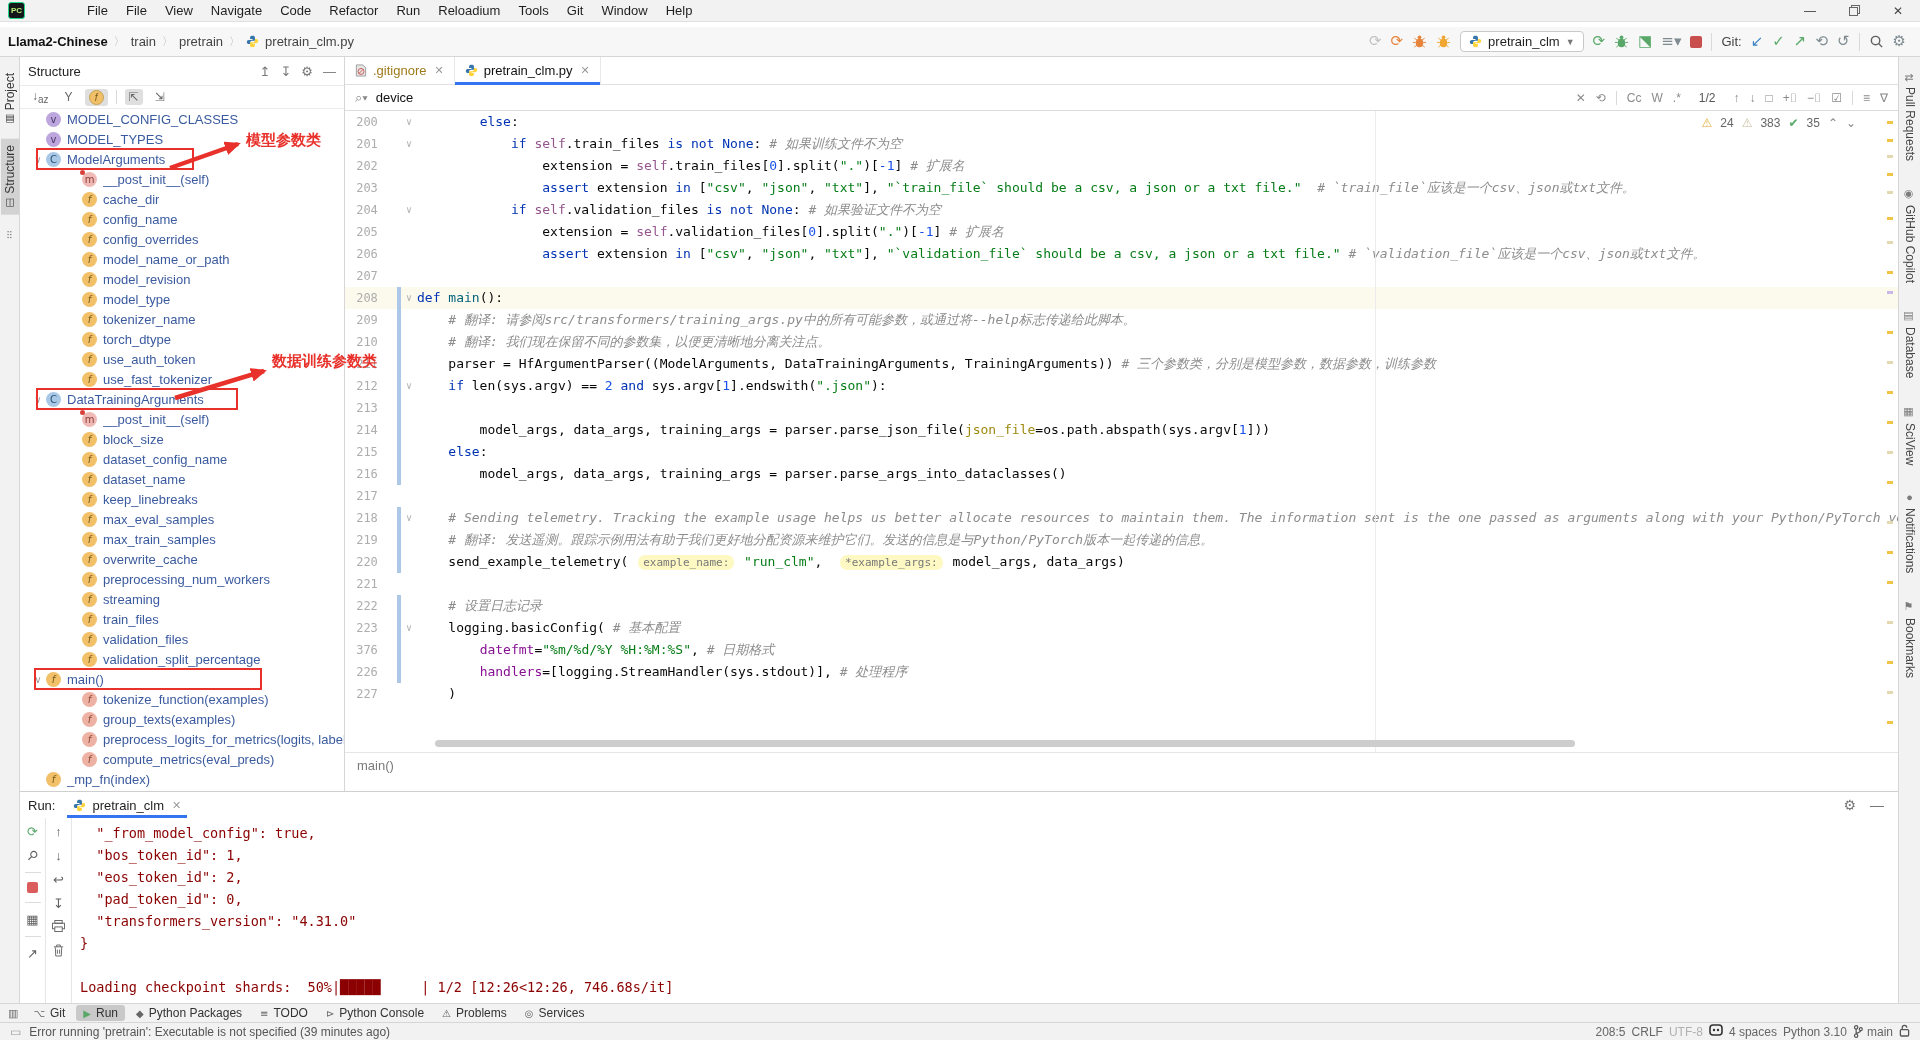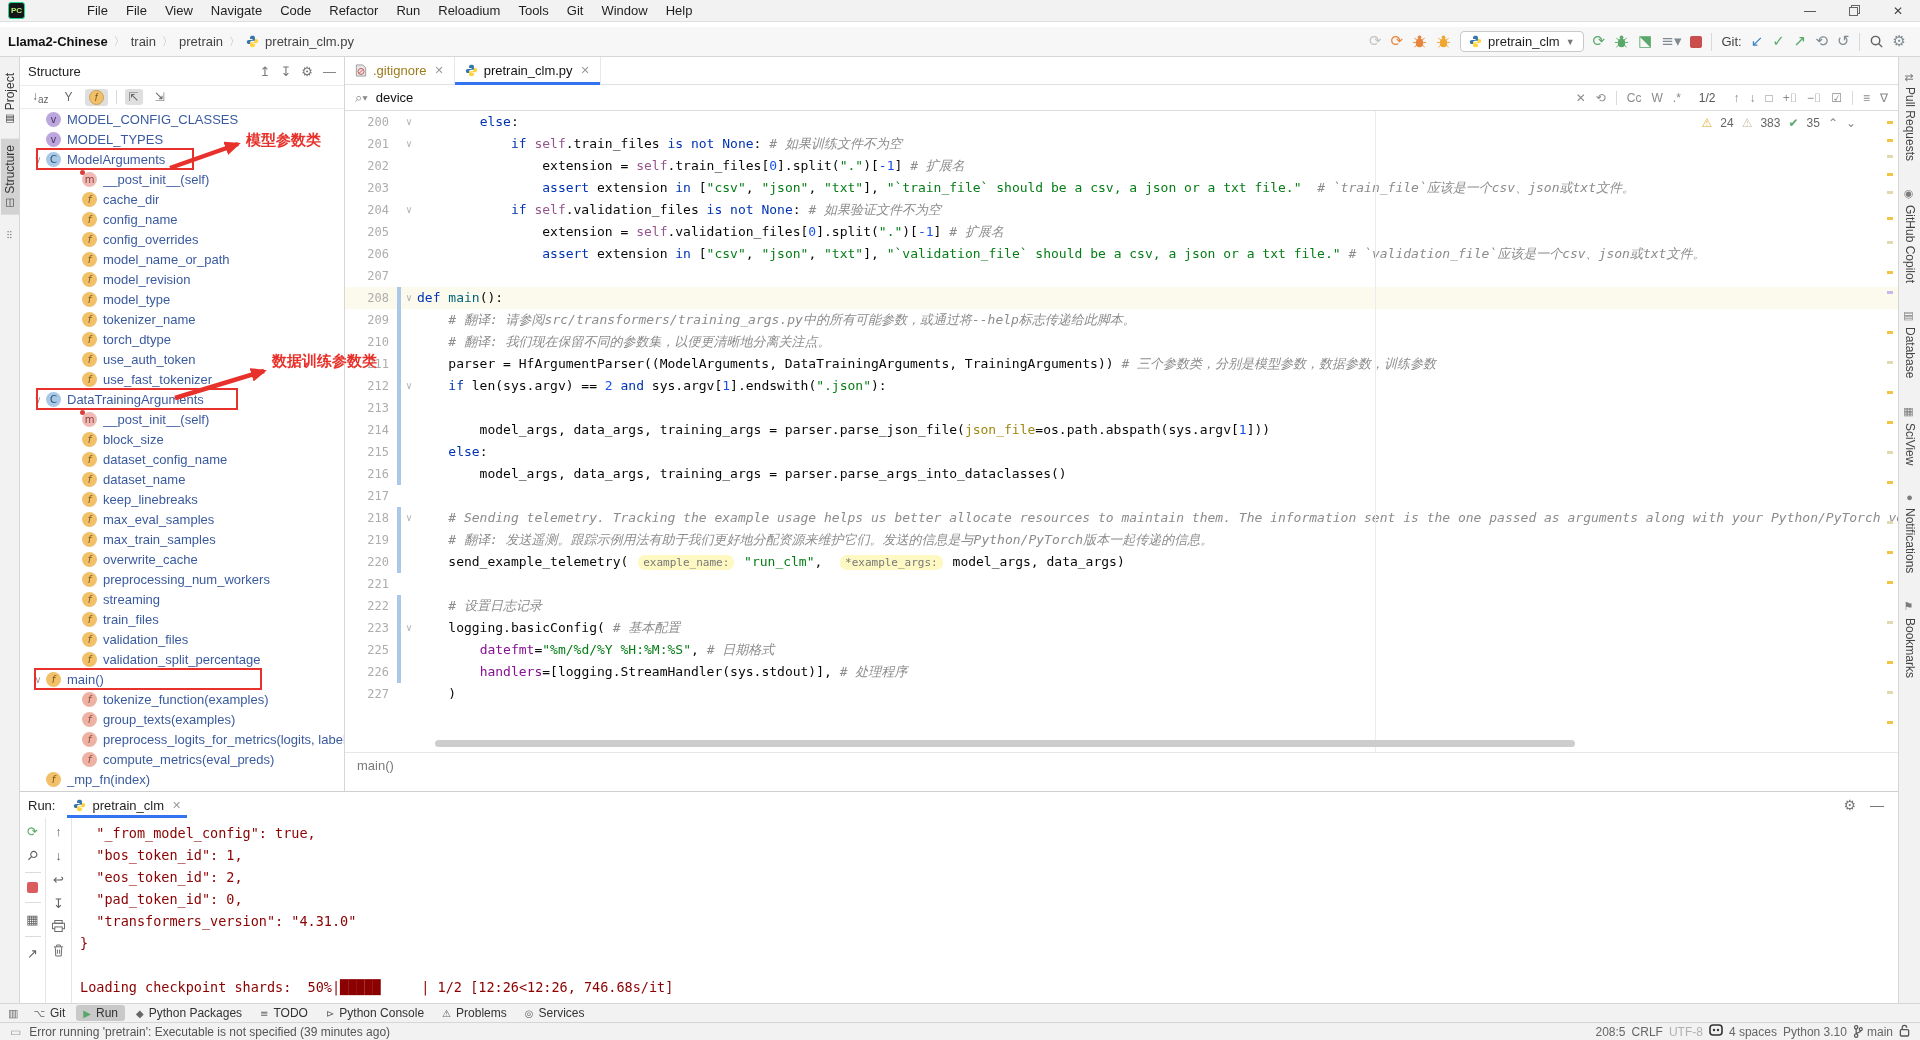--- a/index.html
+++ b/index.html
@@ -58,21 +58,21 @@
   .etab { display:flex; align-items:center; gap:6px; padding:0 10px; border-right:1px solid #e8e8e8; position:relative; color:#9e7a1b; }
   .etab.active { color:#111; }
   .etab.active::after { content:""; position:absolute; left:0; right:0; bottom:-1px; height:3px; background:var(--accent,#3574f0); }
   .tab-close { color:#9a9a9a; font-size:11px; margin-left:2px; }
   #find-bar { height:26px; border-bottom:1px solid #dcdcdc; display:flex; align-items:center; padding:0 10px; gap:8px; font-size:13px; background:#fff; }
   #find-query { color:#111; min-width:420px; }
   #find-right { margin-left:auto; display:flex; align-items:center; gap:10px; color:#8a8a8a; font-size:12px; }
   #code-wrap { position:relative; height:641px; overflow:hidden; }
   .crow { display:flex; height:22px; line-height:22px; font-family:"DejaVu Sans Mono","Liberation Mono",monospace; font-size:13px; white-space:pre; }
   .crow.hl { background:#fcfaed; }
-  .lnum { width:48px; text-align:right; color:#adadad; flex:none; font-size:12px; padding-right:4px; }
+  .lnum { width:48px; text-align:center; color:#adadad; flex:none; font-size:12px; padding-right:4px; }
   .vcsbar { width:4px; flex:none; margin-left:4px; }
   .vcsbar.on { background:#acc7e8; }
   .foldc { width:16px; flex:none; color:#b3b3b3; text-align:center; font-size:10px; }
   .ctext { flex:1; overflow:hidden; }
   .t-k { color:var(--kw,#0033b3); } .t-s { color:var(--str,#067d17); } .t-n2 { color:var(--num,#1750eb); }
   .t-c { color:var(--com,#8c8c8c); font-style:italic; } .t-sf { color:var(--selfc,#94558d); }
   .t-fd { color:var(--fd,#00627a); } .t-k1 { color:var(--karg1,#9e880d); } .t-k2 { color:var(--karg2,#871094); }
   .t-p { color:#080808; }
   .t-h { background:#fef9c3; color:#787878; border-radius:7px; padding:1px 5px; font-size:11px; margin:0 2px; }
   .t-auth { color:#9aa0a6; font-size:11px; font-style:normal; }
@@ -496,21 +496,21 @@
         <div class="crow"><span class="lnum">214</span><span class="vcsbar on"></span><span class="foldc"></span><span class="ctext"><span class="t-p">        model_args, data_args, training_args = parser.parse_json_file(</span><span class="t-k1">json_file</span><span class="t-p">=os.path.abspath(sys.argv[</span><span class="t-n2">1</span><span class="t-p">]))</span></span></div>
         <div class="crow"><span class="lnum">215</span><span class="vcsbar on"></span><span class="foldc"></span><span class="ctext"><span class="t-p">    </span><span class="t-k">else</span><span class="t-p">:</span></span></div>
         <div class="crow"><span class="lnum">216</span><span class="vcsbar on"></span><span class="foldc"></span><span class="ctext"><span class="t-p">        model_args, data_args, training_args = parser.parse_args_into_dataclasses()</span></span></div>
         <div class="crow"><span class="lnum">217</span><span class="vcsbar"></span><span class="foldc"></span><span class="ctext"></span></div>
         <div class="crow"><span class="lnum">218</span><span class="vcsbar on"></span><span class="foldc">∨</span><span class="ctext"><span class="t-p">    </span><span class="t-c"># Sending telemetry. Tracking the example usage helps us better allocate resources to maintain them. The information sent is the one passed as arguments along with your Python/PyTorch versions.</span></span></div>
         <div class="crow"><span class="lnum">219</span><span class="vcsbar on"></span><span class="foldc"></span><span class="ctext"><span class="t-p">    </span><span class="t-c"># 翻译: 发送遥测。跟踪示例用法有助于我们更好地分配资源来维护它们。发送的信息是与Python/PyTorch版本一起传递的信息。</span></span></div>
         <div class="crow"><span class="lnum">220</span><span class="vcsbar on"></span><span class="foldc"></span><span class="ctext"><span class="t-p">    send_example_telemetry( </span><span class="t-h">example_name:</span><span class="t-p"> </span><span class="t-s">"run_clm"</span><span class="t-p">,  </span><span class="t-h">*example_args:</span><span class="t-p"> model_args, data_args)</span></span></div>
         <div class="crow"><span class="lnum">221</span><span class="vcsbar"></span><span class="foldc"></span><span class="ctext"></span></div>
         <div class="crow"><span class="lnum">222</span><span class="vcsbar on"></span><span class="foldc"></span><span class="ctext"><span class="t-p">    </span><span class="t-c"># 设置日志记录</span></span></div>
         <div class="crow"><span class="lnum">223</span><span class="vcsbar on"></span><span class="foldc">∨</span><span class="ctext"><span class="t-p">    logging.basicConfig( </span><span class="t-c"># 基本配置</span></span></div>
-        <div class="crow"><span class="lnum">225</span><span class="vcsbar on"></span><span class="foldc"></span><span class="ctext"><span class="t-p">        </span><span class="t-k2">datefmt</span><span class="t-p">=</span><span class="t-s">"%m/%d/%Y %H:%M:%S"</span><span class="t-p">, </span><span class="t-c"># 日期格式</span></span></div>
+        <div class="crow"><span class="lnum">376</span><span class="vcsbar on"></span><span class="foldc"></span><span class="ctext"><span class="t-p">        </span><span class="t-k2">datefmt</span><span class="t-p">=</span><span class="t-s">"%m/%d/%Y %H:%M:%S"</span><span class="t-p">, </span><span class="t-c"># 日期格式</span></span></div>
         <div class="crow"><span class="lnum">226</span><span class="vcsbar on"></span><span class="foldc"></span><span class="ctext"><span class="t-p">        </span><span class="t-k2">handlers</span><span class="t-p">=[logging.StreamHandler(sys.stdout)], </span><span class="t-c"># 处理程序</span></span></div>
         <div class="crow"><span class="lnum">227</span><span class="vcsbar"></span><span class="foldc"></span><span class="ctext"><span class="t-p">    )</span></span></div>
       </div>
     <div id="inspections">
       <span style="color:#e2aa2d">⚠</span>
         <span>24</span>
       <span style="color:#c4bb9c">⚠</span>
         <span>383</span>
       <span style="color:#59a869">✔</span>
         <span>35</span>

